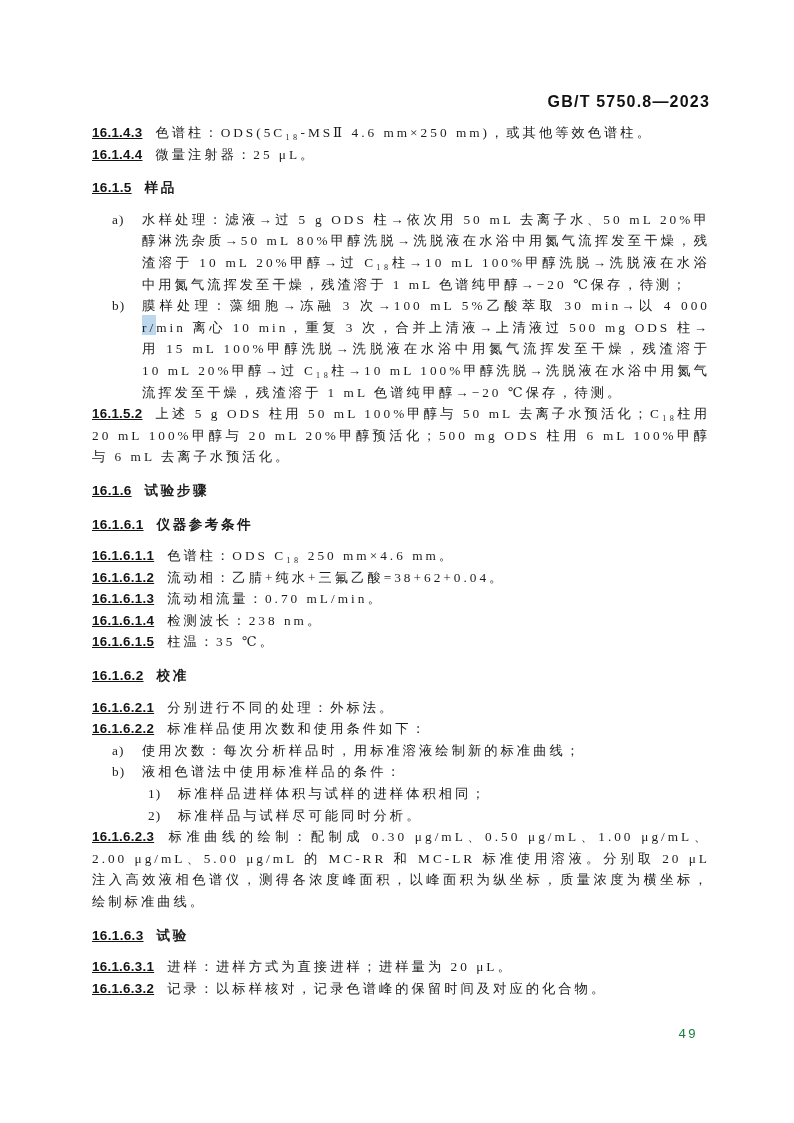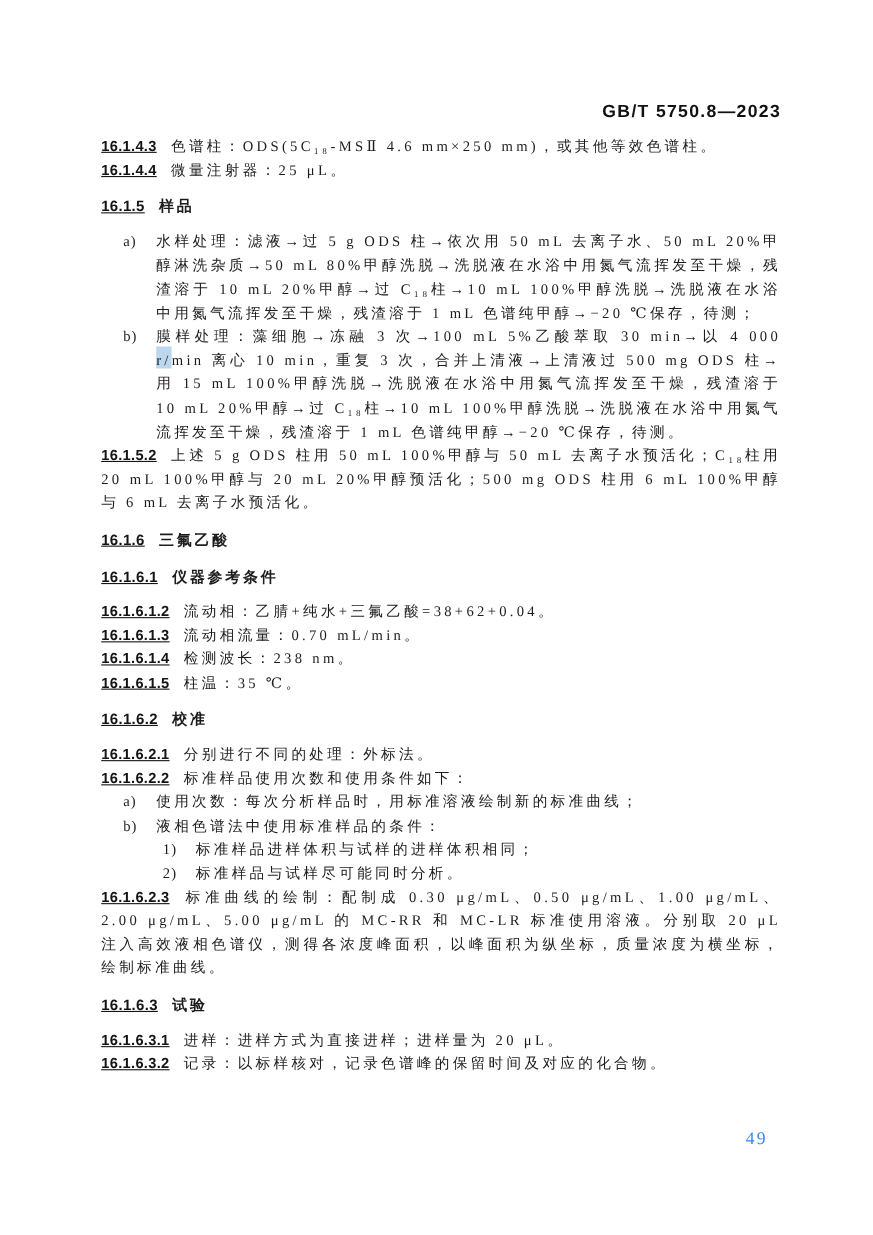--- a/index.html
+++ b/index.html
@@ -78,24 +78,24 @@
     background: #bdd8ee;
     box-shadow: 0 -5px 0 0 #bdd8ee;
   }
 
   .page-num {
     position: absolute;
     top: 1027px;
     left: 666px;
     width: 44px;
     text-align: center;
-    font-family: Liberation Serif, serif;
-    font-size: 16px;
+    font-family: Liberation Mono, monospace;
+    font-size: 13px;
     letter-spacing: 2px;
-    color: #3b82f6;
+    color: #15803d;
   }
 </style>
 </head>
 <body>
 
 <div class="page">
 
   <div class="doc-header">GB/T 5750.8—2023</div>
 
   <div class="content">
@@ -112,24 +112,25 @@
       <div class="itext">水样处理：滤液→过 5 g ODS 柱→依次用 50 mL 去离子水、50 mL 20%甲醇淋洗杂质→50 mL 80%甲醇洗脱→洗脱液在水浴中用氮气流挥发至干燥，残渣溶于 10 mL 20%甲醇→过 C₁₈柱→10 mL 100%甲醇洗脱→洗脱液在水浴中用氮气流挥发至干燥，残渣溶于 1 mL 色谱纯甲醇→−20 ℃保存，待测；</div>
     </div>
 
     <div class="sub-item">
       <span class="ilabel">b)</span>
       <div class="itext"><span>膜样处理：藻细胞→冻融 3 次→100 mL 5%乙酸萃取 30 min→以 4 000 </span><span class="hl">r/</span><span>min 离心 10 min，重复 3 次，合并上清液→上清液过 500 mg ODS 柱→用 15 mL 100%甲醇洗脱→洗脱液在水浴中用氮气流挥发至干燥，残渣溶于 10 mL 20%甲醇→过 C₁₈柱→10 mL 100%甲醇洗脱→洗脱液在水浴中用氮气流挥发至干燥，残渣溶于 1 mL 色谱纯甲醇→−20 ℃保存，待测。</span></div>
     </div>
 
     <p class="clause"><span class="cnum">16.1.5.2</span><span class="ctext">上述 5 g ODS 柱用 50 mL 100%甲醇与 50 mL 去离子水预活化；C₁₈柱用 20 mL 100%甲醇与 20 mL 20%甲醇预活化；500 mg ODS 柱用 6 mL 100%甲醇与 6 mL 去离子水预活化。</span></p>
 
-    <p class="heading"><span class="cnum">16.1.6</span><span class="htitle">三氟乙酸</span></p>
+    <p class="heading"><span class="cnum">16.1.6</span><span class="htitle">试验步骤</span></p>
 
     <p class="heading"><span class="cnum">16.1.6.1</span><span class="htitle">仪器参考条件</span></p>
 
+    <p class="clause"><span class="cnum">16.1.6.1.1</span><span class="ctext">色谱柱：ODS C₁₈ 250 mm×4.6 mm。</span></p>
 
     <p class="clause"><span class="cnum">16.1.6.1.2</span><span class="ctext">流动相：乙腈+纯水+三氟乙酸=38+62+0.04。</span></p>
 
     <p class="clause"><span class="cnum">16.1.6.1.3</span><span class="ctext">流动相流量：0.70 mL/min。</span></p>
 
     <p class="clause"><span class="cnum">16.1.6.1.4</span><span class="ctext">检测波长：238 nm。</span></p>
 
     <p class="clause"><span class="cnum">16.1.6.1.5</span><span class="ctext">柱温：35 ℃。</span></p>
 
     <p class="heading"><span class="cnum">16.1.6.2</span><span class="htitle">校准</span></p>

